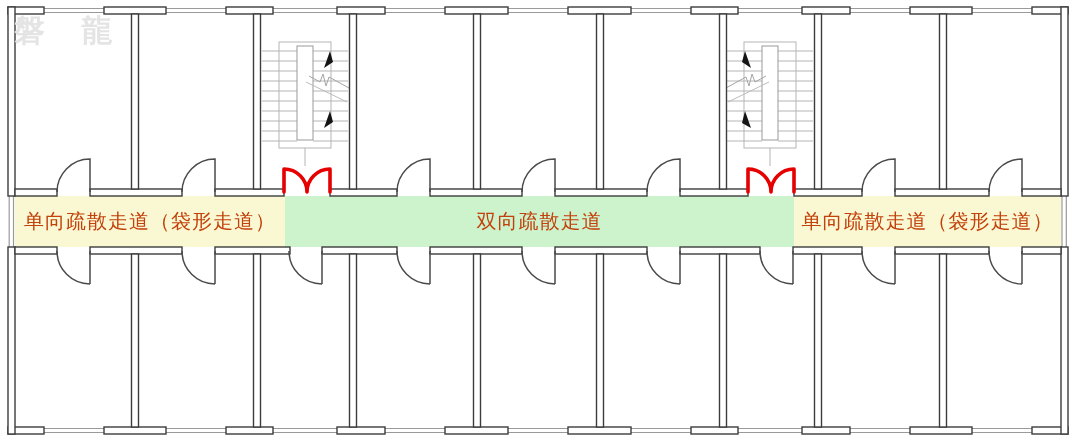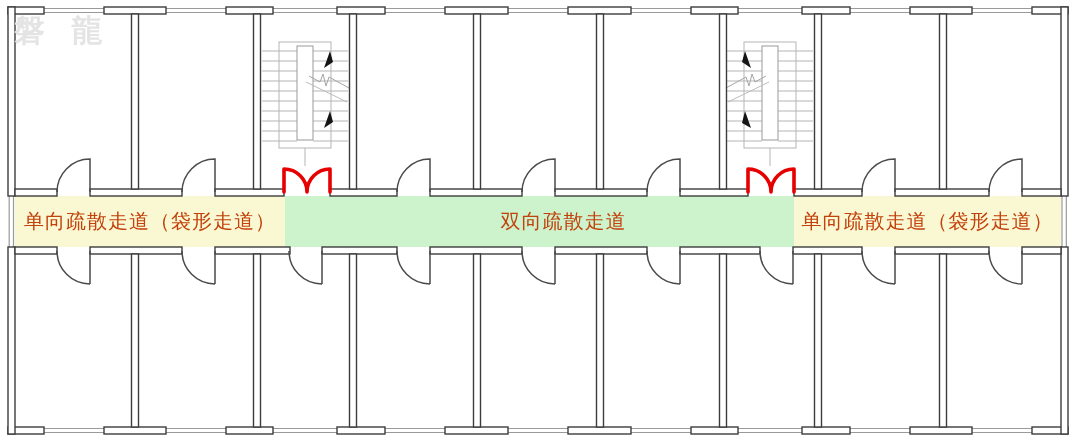--- a/index.html
+++ b/index.html
@@ -1,35 +1,35 @@
 <!DOCTYPE html>
 <html><head>
 <meta charset="utf-8">
 <style>
   html,body{margin:0;padding:0;background:#ffffff;}
   .stage{
     position:relative;
     width:1080px;height:441px;
     background:#ffffff;
     overflow:hidden;
-    font-family:Liberation Sans, sans-serif;
+    font-family:Liberation Mono, monospace;
   }
   .plan-svg{position:absolute;left:0;top:0;width:1080px;height:441px;}
   .watermark{
     position:absolute;left:14px;top:10px;
     font-size:31px;font-weight:bold;color:#e4e4e4;
     letter-spacing:9px;user-select:none;white-space:nowrap;
   }
   .corridor-label{
     position:absolute;top:196px;height:51px;
     display:flex;align-items:center;justify-content:center;
     font-size:20px;color:#c2410c;letter-spacing:1px;white-space:nowrap;
   }
   .corridor-label.left{left:15px;width:270px;}
-  .corridor-label.center{left:285px;width:509px;margin-left:24px;}
+  .corridor-label.center{left:285px;width:509px;}
   .corridor-label.right{left:794px;width:267px;}
 </style>
 </head>
 <body>
 
 <div class="stage">
 
   <svg class="plan-svg" viewBox="0 0 1080 441">
 
     <g>

